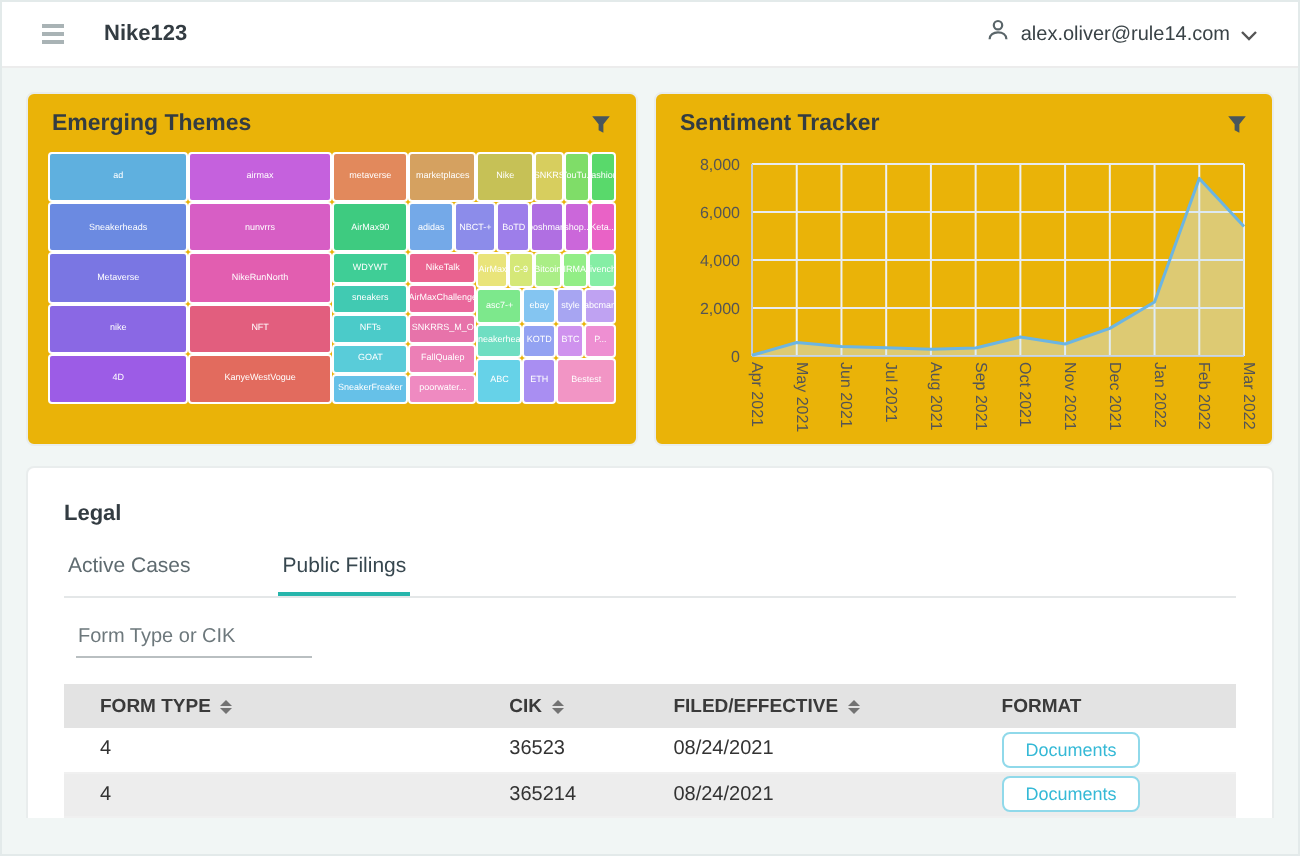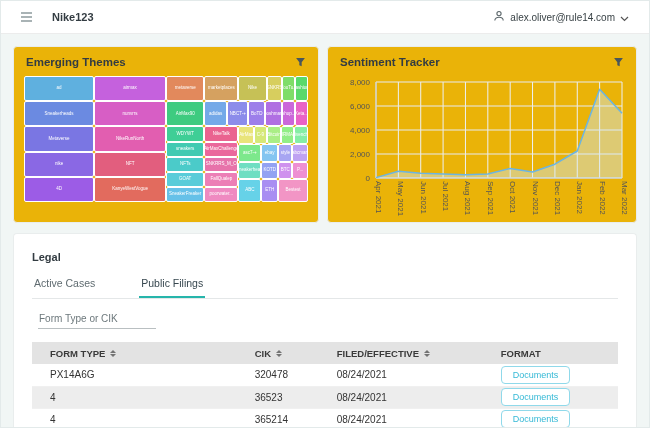--- a/index.html
+++ b/index.html
@@ -232,26 +232,20 @@
                 </span></span></th>
             <th><span class="th-inner">FILED/EFFECTIVE<span class="sort">
                   <i class="up"></i>
                   <i class="dn"></i>
                 </span></span></th>
             <th><span class="th-inner">FORMAT</span></th>
           </tr>
         </thead>
       <tbody>
           <tr>
-            <td>PX14A6G</td>
-            <td>320478</td>
-            <td>08/24/2021</td>
-            <td><button class="doc-btn">Documents</button></td>
-          </tr>
-          <tr>
             <td>4</td>
             <td>36523</td>
             <td>08/24/2021</td>
             <td><button class="doc-btn">Documents</button></td>
           </tr>
           <tr>
             <td>4</td>
             <td>365214</td>
             <td>08/24/2021</td>
             <td><button class="doc-btn">Documents</button></td>

